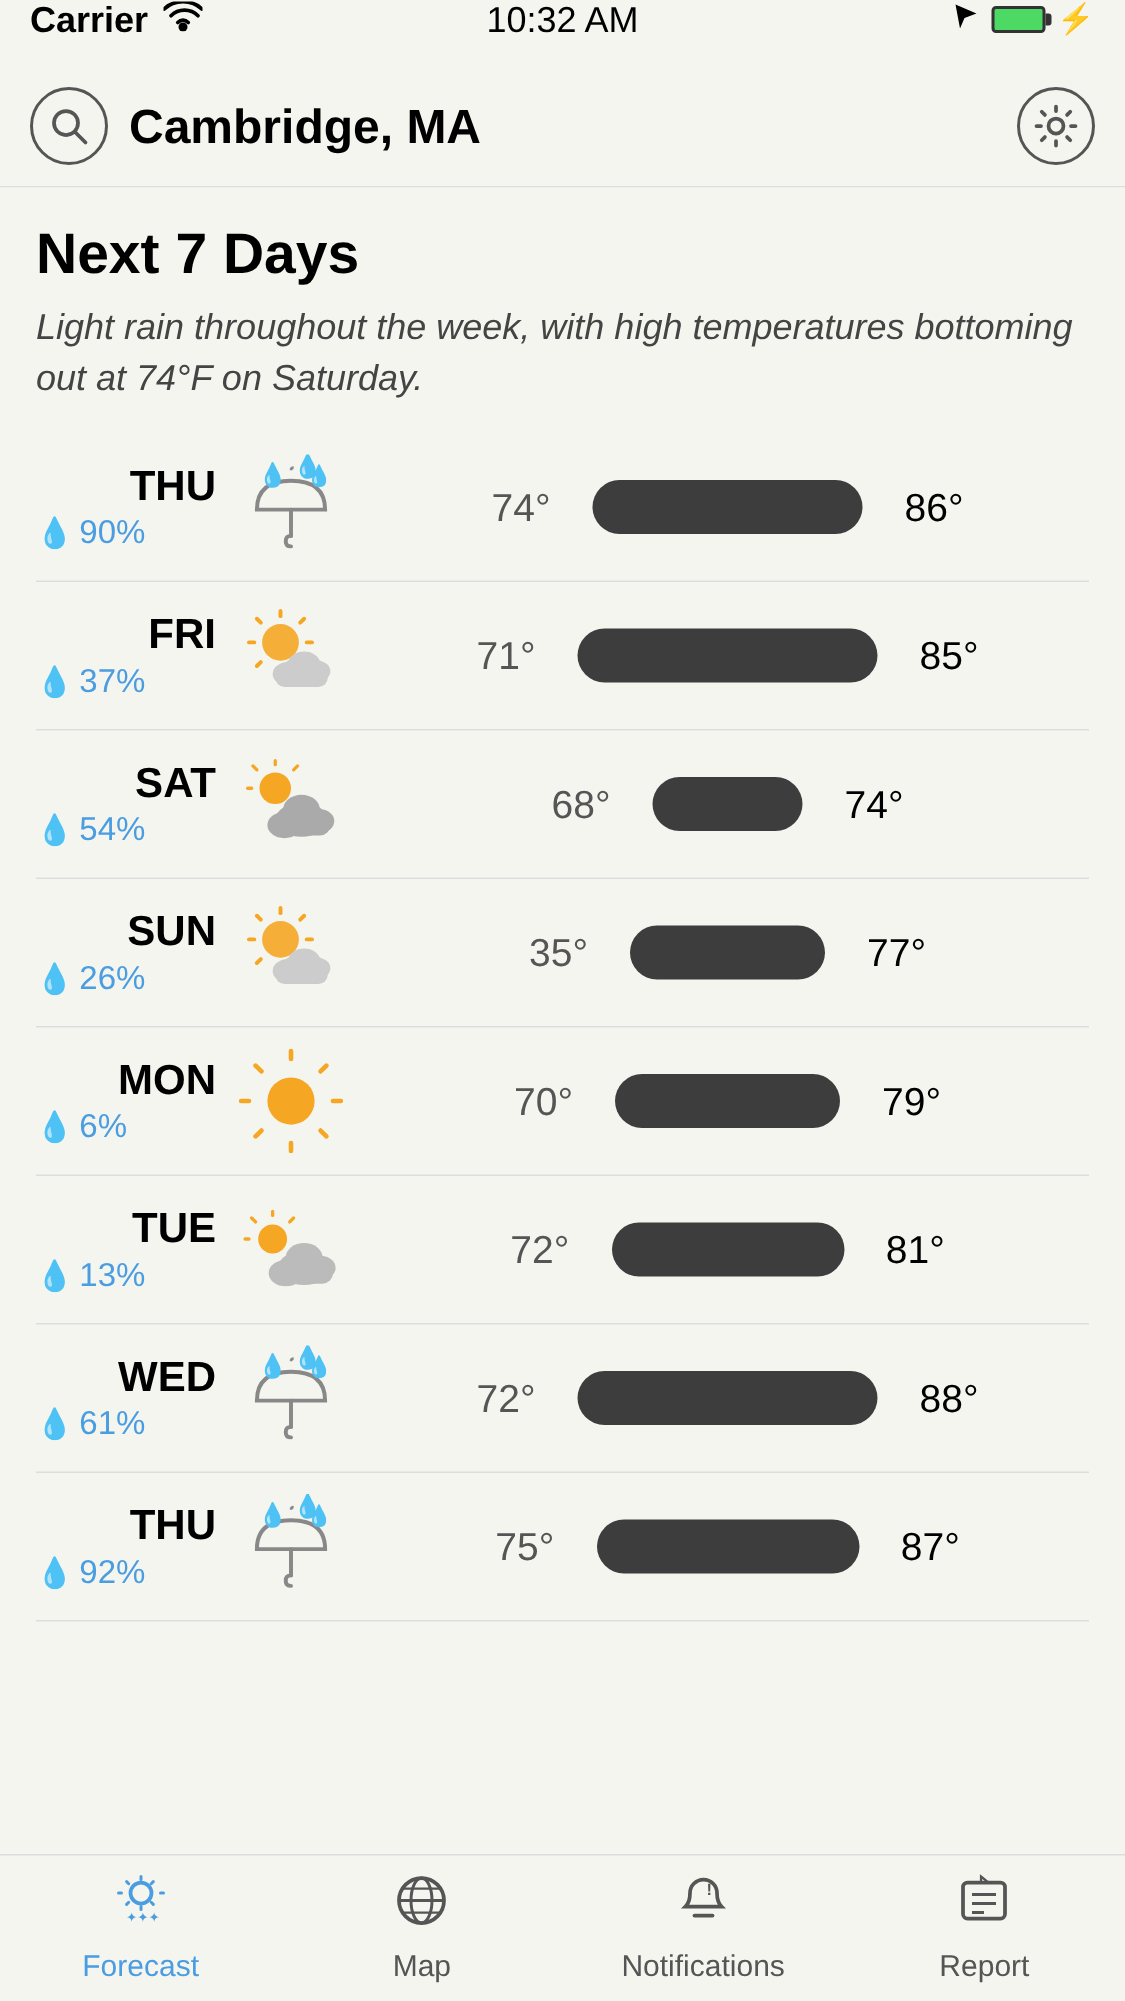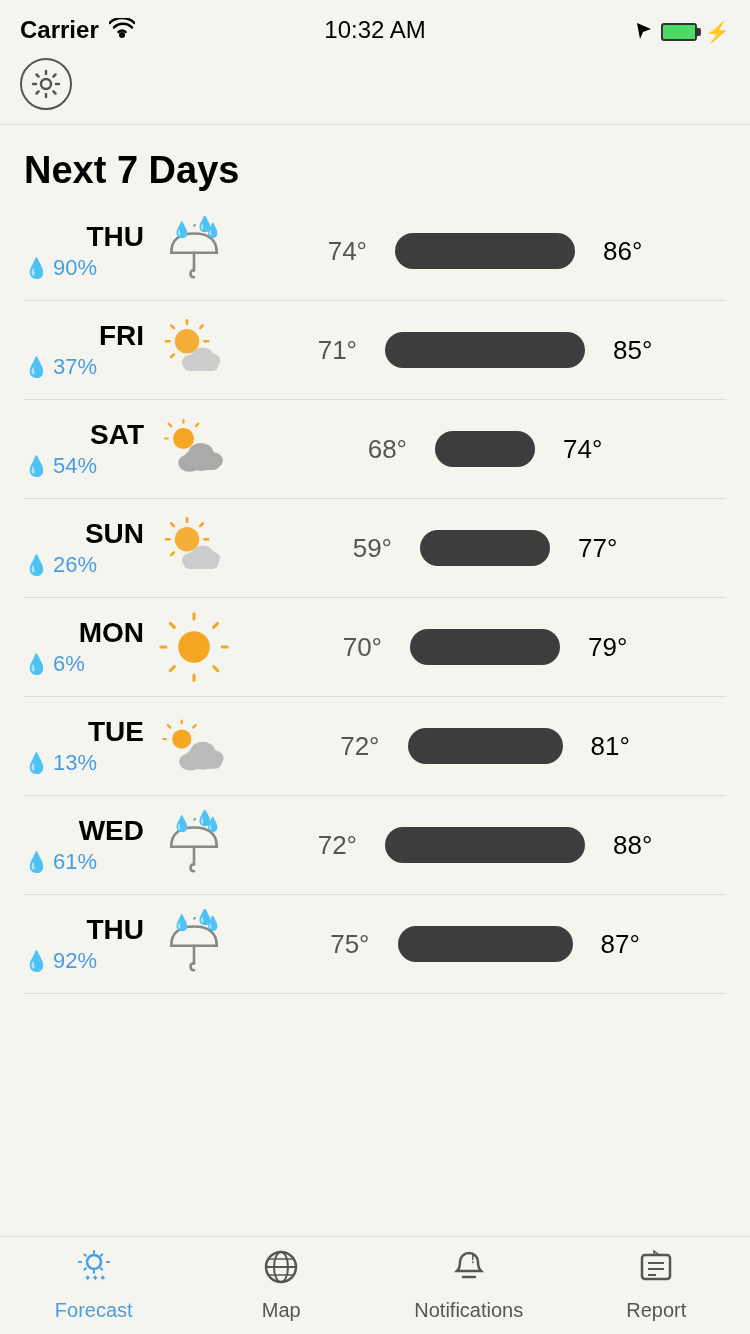--- a/index.html
+++ b/index.html
@@ -10,21 +10,21 @@
       width: 750px;
       min-height: 1334px;
       overflow-x: hidden;
     }
 
     
     .status-bar {
       background: #f5f5f0;
       height: 44px;
       display: flex;
-      align-items: flex-end;
+      align-items: flex-start;
       justify-content: space-between;
       padding: 0 20px;
     }
     .status-left { font-size: 24px; font-weight: 600; display: flex; align-items: center; gap: 10px; }
     .status-center { font-size: 24px; font-weight: 300; position: absolute; left: 50%; transform: translateX(-50%); }
     .status-right { display: flex; align-items: center; gap: 8px; font-size: 20px; }
     .wifi-icon { font-size: 20px; }
     .battery-icon {
       width: 36px; height: 18px; border: 2px solid #333; border-radius: 3px; position: relative; background: #4cd964;
     }
@@ -148,30 +148,40 @@
       <svg width="18" height="18" viewBox="0 0 18 18">
           <path d="M2 2l14 6-8 3-3 7z" fill="#000"></path>
         </svg>
     </span>
     <div class="battery-icon"></div>
     <span>⚡</span>
   </div>
 </div>
 
 <div class="header">
+  <div class="header-left">
+    <button class="search-btn">
+      <svg width="26" height="26" viewBox="0 0 26 26" fill="none">
+        <circle cx="11" cy="11" r="8" stroke="#555" stroke-width="2.5"></circle>
+        <line x1="17" y1="17" x2="24" y2="24" stroke="#555" stroke-width="2.5" stroke-linecap="round"></line>
+      </svg>
+    </button>
+    <span class="header-title">Cambridge, MA</span>
+  </div>
   <button class="settings-btn">
     <svg width="30" height="30" viewBox="0 0 30 30" fill="none">
       <circle cx="15" cy="15" r="5" stroke="#555" stroke-width="2.5"></circle>
       <path d="M15 2v3M15 25v3M2 15h3M25 15h3M5.5 5.5l2.1 2.1M22.4 22.4l2.1 2.1M5.5 24.5l2.1-2.1M22.4 7.6l2.1-2.1" stroke="#555" stroke-width="2.5" stroke-linecap="round"></path>
     </svg>
   </button>
 </div>
 
 <div class="main-content scroll-area">
   <div class="section-title">Next 7 Days</div>
+  <div class="section-subtitle">Light rain throughout the week, with high temperatures bottoming out at 74°F on Saturday.</div>
 
   <div id="forecast-rows">
       <div class="day-row">
     <div class="day-info">
       <div class="day-name">THU</div>
       <div class="day-precip">
         <span style="color:#4a9de0; font-size:20px;">💧</span>
         <span>90%</span>
       </div>
     </div>
@@ -280,21 +290,21 @@
       <line x1="47" y1="45" x2="50" y2="48" stroke="#f5a623" stroke-width="3" stroke-linecap="round"></line>
 
       <ellipse cx="50" cy="52" rx="18" ry="11" fill="#ccc"></ellipse>
       <ellipse cx="38" cy="54" rx="12" ry="9" fill="#ccc"></ellipse>
       <ellipse cx="50" cy="46" rx="12" ry="9" fill="#ccc"></ellipse>
       <ellipse cx="60" cy="52" rx="10" ry="8" fill="#ccc"></ellipse>
       <rect x="28" y="50" width="40" height="14" rx="7" fill="#ccc"></rect>
     </svg>
     </div>
     <div class="temp-bar-area">
-      <span class="temp-low">59°</span>
+      <span class="temp-low">35°</span>
       <div style="background: #3d3d3d; border-radius: 20px; height: 36px; width: 130px; flex-shrink: 0;"></div>
       <span class="temp-high">77°</span>
     </div>
   </div>
       <div class="day-row">
     <div class="day-info">
       <div class="day-name">MON</div>
       <div class="day-precip">
         <span style="color:#4a9de0; font-size:20px;">💧</span>
         <span>6%</span>

